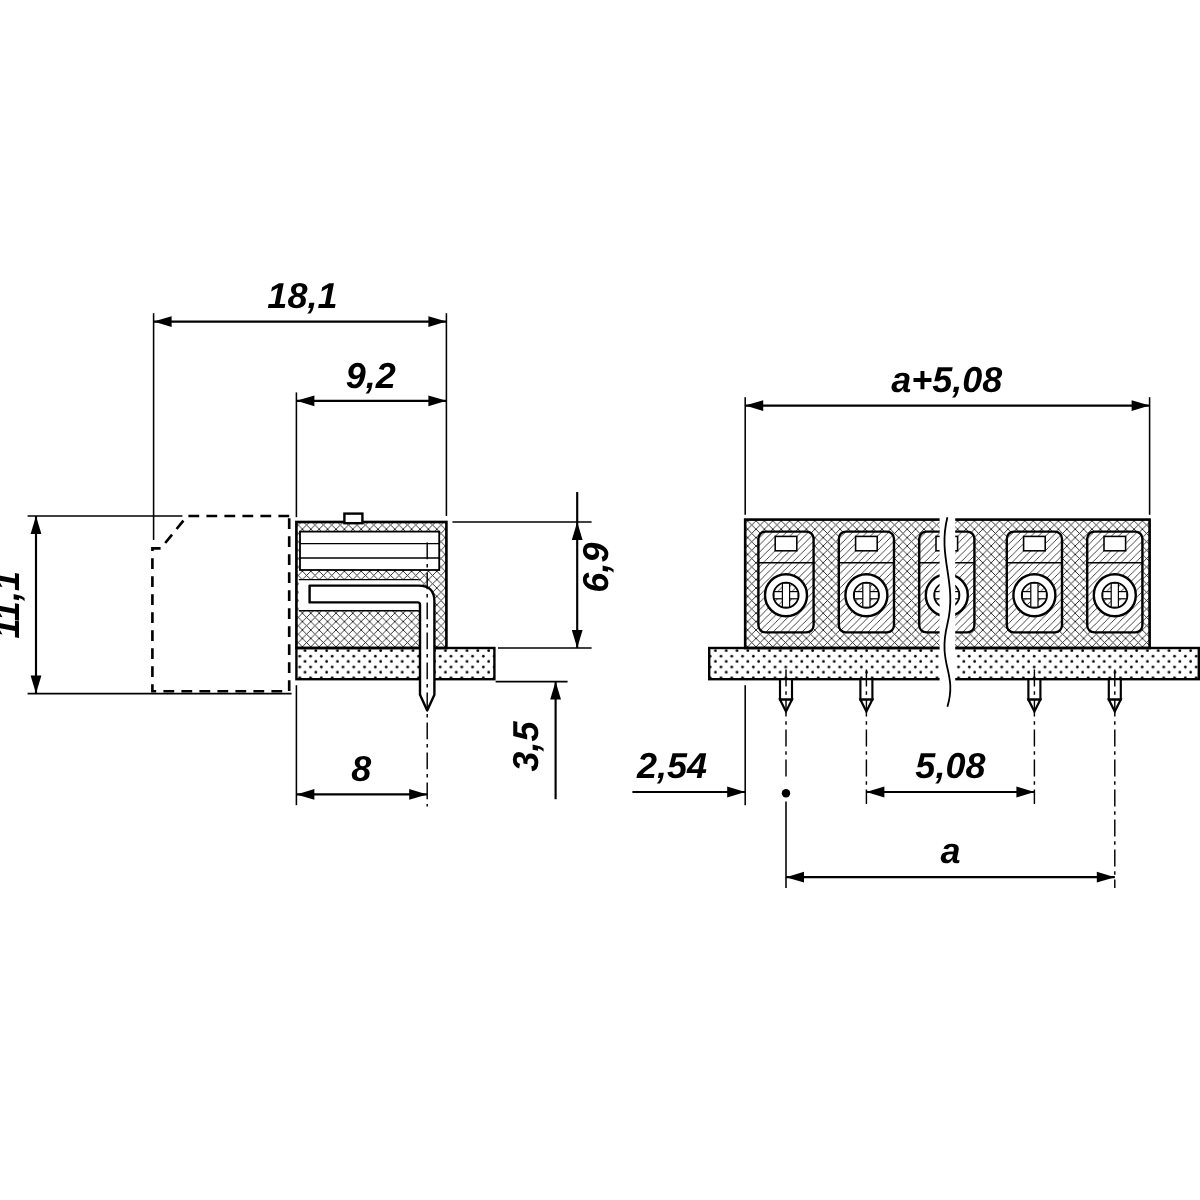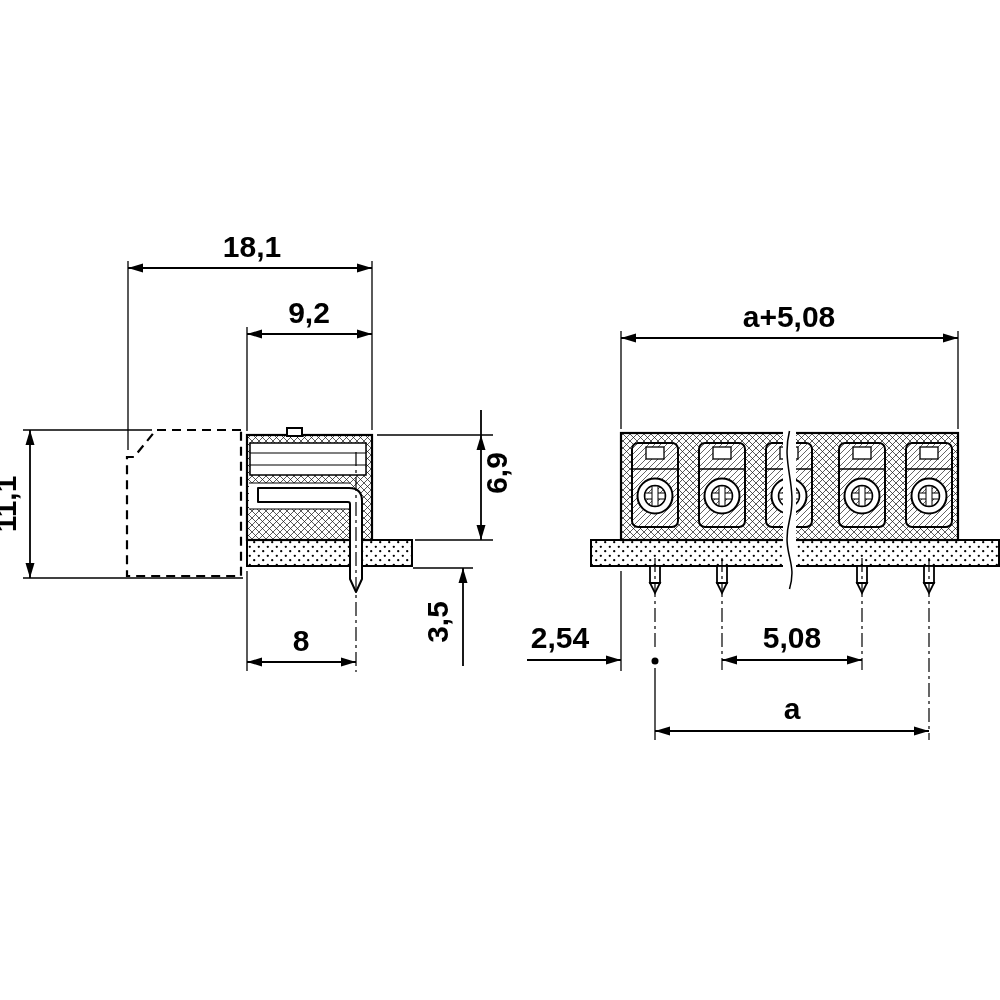--- a/index.html
+++ b/index.html
@@ -1,18 +1,19 @@
 <!DOCTYPE html>
 <html><head>
 <meta charset="utf-8">
 <style>
   html,body{margin:0;padding:0;background:#fff;}
   .canvas{
     width:1000px;height:1000px;position:relative;background:#fff;
     font-family:"Liberation Sans",sans-serif;
+    font-style:italic;
   }
   svg{display:block;}
   text.dim{
     font-family:"Liberation Sans",sans-serif;
     font-size:30px;font-weight:bold;fill:#000;
   }
 </style>
 </head>
 <body>
 

